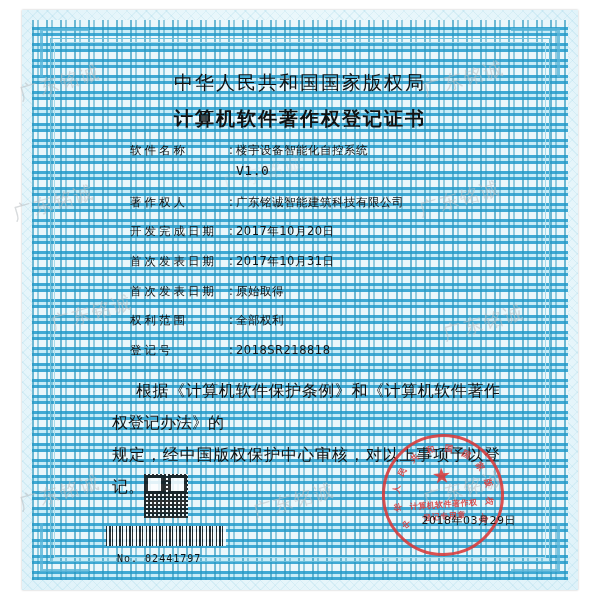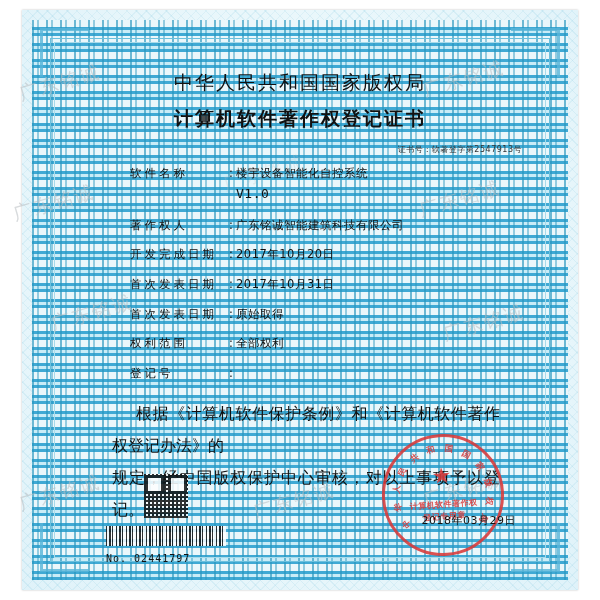--- a/index.html
+++ b/index.html
@@ -218,21 +218,21 @@
     left: 84px;
     bottom: 44px;
     width: 120px;
     height: 20px;
     background: repeating-linear-gradient(90deg,
       #111 0 1px, #fff 1px 3px, #111 3px 5px, #fff 5px 6px, #111 6px 7px, #fff 7px 10px);
     opacity: .85;
   }
   .serial {
     position: absolute;
-    left: 84px;
+    left: 95px;
     bottom: 26px;
     font-size: 10px;
     font-family: "DejaVu Sans Mono", monospace;
     color: #111;
     letter-spacing: 1px;
   }
 
   
   .seal {
     position: absolute;
@@ -312,23 +312,20 @@
     <div class="wm" style="left:420px; top:300px;">广东铭诚</div>
     <div class="wm" style="left:-4px;  top:470px;">广东铭诚</div>
     <div class="wm" style="left:230px; top:478px;">广东铭诚</div>
     <div class="wm" style="left:400px; top:466px;">广东铭诚</div>
 
     <div class="content">
 
       <div class="title1">中华人民共和国国家版权局</div>
       <div class="title2">计算机软件著作权登记证书</div>
 
-      <div class="cert-no">
-        <span>证书号：</span><span>软著登字第2547913号</span>
-      </div>
 
       <div class="fields">
 
         <div class="row">
           <div class="label">软件名称</div>
           <div class="colon">:</div>
           <div class="value">
             <span>楼宇设备智能化自控系统</span>
             <span class="ver">V1.0</span>
           </div>
@@ -360,20 +357,21 @@
 
         <div class="row">
           <div class="label">权利范围</div>
           <div class="colon">:</div>
           <div class="value">全部权利</div>
         </div>
 
         <div class="row">
           <div class="label">登记号</div>
           <div class="colon">:</div>
+          <div class="value">2018SR218818</div>
         </div>
 
       </div>
 
       <div class="statement">
         <p>根据《计算机软件保护条例》和《计算机软件著作权登记办法》的</p>
         <p class="cont">规定，经中国版权保护中心审核，对以上事项予以登记。</p>
       </div>
 
     </div>

